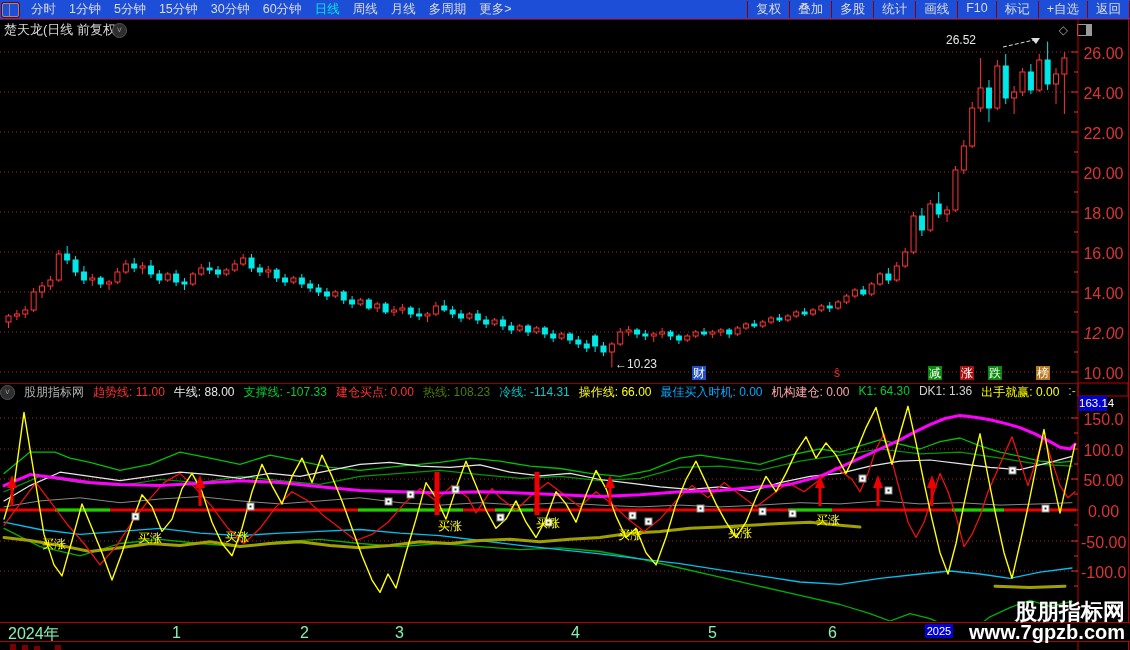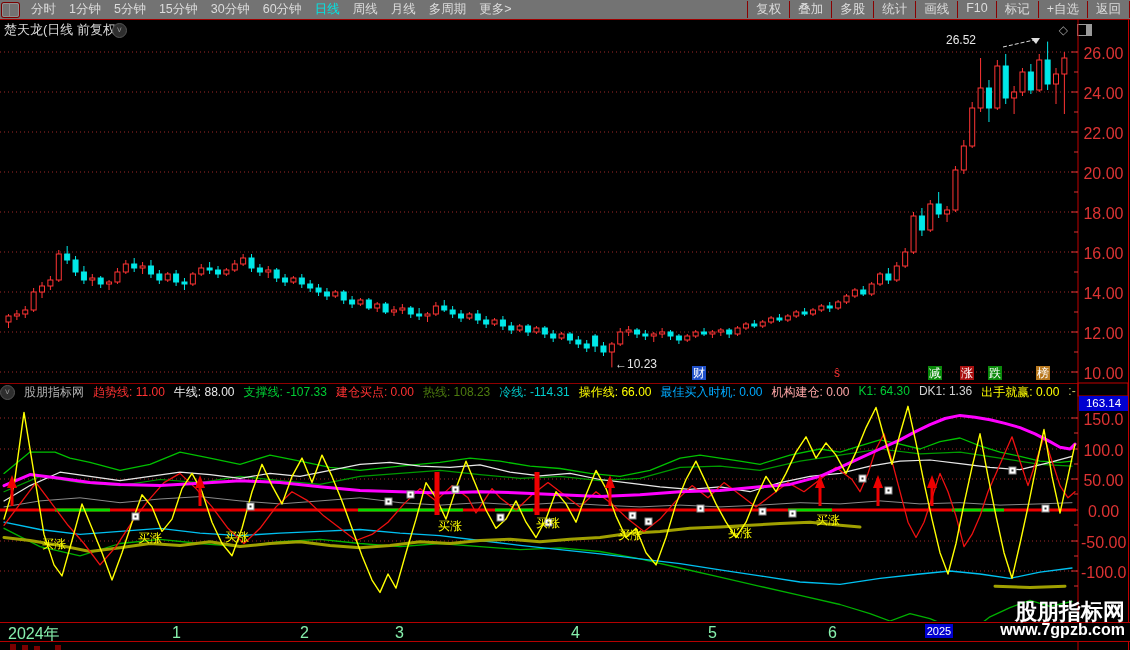--- a/index.html
+++ b/index.html
@@ -1,20 +1,20 @@
 <!DOCTYPE html>
 <html><head>
 <meta charset="utf-8">
 <style>
   html,body{margin:0;padding:0;background:#000;}
   .app{position:relative;width:1130px;height:650px;background:#000;overflow:hidden;
        font-family:"Liberation Sans","DejaVu Sans",sans-serif;-webkit-font-smoothing:none;}
   
   .toolbar{position:absolute;left:0;top:0;width:1130px;height:19px;display:flex;align-items:center;
-           border-bottom:1px solid #a00000;background:#737373;font-size:12.5px;color:#dcdcdc;}
+           border-bottom:1px solid #a00000;background:#1d4ed8;font-size:12.5px;color:#dcdcdc;}
   .tb-icon{width:15px;height:12px;border:1px solid #909090;border-radius:2px;margin:0 4px 0 2px;position:relative;box-shadow:0 0 0 1px #7a0000;}
   .tb-icon:before{content:"";position:absolute;left:6px;top:0;width:1px;height:12px;background:#909090;}
   .tabs{display:flex;gap:13px;margin-left:8px;white-space:nowrap;}
   .tab{cursor:default;}
   .tab.active{color:#00e5e5;}
   .tb-right{margin-left:auto;display:flex;white-space:nowrap;}
   .tb-btn{padding:0 8px;border-left:1px solid #8a0000;cursor:default;}
   .tb-btn:last-child{border-right:1px solid #8a0000;}
   
   .title{position:absolute;left:4px;top:21px;font-size:13px;color:#d8d8d8;}
@@ -22,34 +22,34 @@
                color:#999;font-size:9px;line-height:12px;text-align:center;}
   .corner-icons{position:absolute;right:56px;top:23px;color:#9a9a9a;font-size:12px;letter-spacing:6px;}
   .win-icon{position:absolute;right:38px;top:24px;width:13px;height:10px;border:1px solid #9a9a9a;}
   .win-icon:before{content:"";position:absolute;right:0;top:0;width:5px;height:10px;background:#9a9a9a;}
   
   .ind-header{position:absolute;left:0;top:385px;width:1076px;height:15px;display:flex;align-items:center;
               gap:9px;font-size:12px;white-space:nowrap;overflow:hidden;}
   .ind-site{color:#b0b0b0;}
   
   .ax-label{position:absolute;left:1081px;width:45px;text-align:center;font-size:16px;color:#dd3333;}
-  .val-box{position:absolute;left:1079px;top:396px;width:49px;height:15px;background:#0000d0;color:#fff;
+  .val-box{position:absolute;left:1079px;top:396px;width:28px;height:15px;background:#0000d0;color:#fff;
            font-size:11.5px;text-align:center;line-height:15px;}
   
   .anno{position:absolute;color:#e8e8e8;font-size:12px;}
   
   .badge{position:absolute;top:366px;height:14px;font-size:12px;line-height:14px;padding:0 1px;color:#fff;}
   
   .taxis{position:absolute;left:0;top:622px;width:1130px;height:18px;border-top:1px solid #b40000;border-bottom:1px solid #b40000;background:#000;}
   .t-label{position:absolute;top:2px;font-size:16px;color:#86efac;}
   .year-box{position:absolute;top:624px;width:28px;height:14px;background:#0000d0;color:#fff;font-size:11px;
             text-align:center;line-height:14px;}
   
   .wm1{position:absolute;right:5px;top:597px;font-size:22px;font-weight:bold;color:#fff;z-index:50;}
-  .wm2{position:absolute;right:5px;top:621px;font-size:16px;font-weight:bold;color:#fff;z-index:50;}
+  .wm2{position:absolute;right:5px;top:621px;font-size:20px;font-weight:bold;color:#fff;z-index:50;}
   .buy-label{position:absolute;color:#ffff00;font-size:12px;z-index:6;}
   svg{position:absolute;left:0;top:0;}
 </style>
 </head>
 <body>
 
 <div class="app">
 
   <div class="toolbar">
     <div class="tb-icon"></div>
@@ -604,21 +604,21 @@
   <div class="wm1">股朋指标网</div>
   <div class="wm2">www.7gpzb.com</div>
 
 <div class="ax-label" style="left: 1081px; top: 45px;">26.00</div>
     <div class="ax-label" style="left: 1081px; top: 85px;">24.00</div>
     <div class="ax-label" style="left: 1081px; top: 125px;">22.00</div>
     <div class="ax-label" style="left: 1081px; top: 165px;">20.00</div>
     <div class="ax-label" style="left: 1081px; top: 205px;">18.00</div>
     <div class="ax-label" style="left: 1081px; top: 245px;">16.00</div>
     <div class="ax-label" style="left: 1081px; top: 285px;">14.00</div>
-    <div class="ax-label" style="left: 1081px; top: 325px;">12.00</div>
+    <div class="ax-label" style="left: 1081px; top: 325px; font-style: italic;">12.00</div>
     <div class="ax-label" style="left: 1081px; top: 365px;">10.00</div>
     <div class="ax-label" style="left: 1081px; top: 411px;">150.0</div>
     <div class="ax-label" style="left: 1081px; top: 442px;">100.0</div>
     <div class="ax-label" style="left: 1081px; top: 472px;">50.00</div>
     <div class="ax-label" style="left: 1081px; top: 503px;">0.00</div>
     <div class="ax-label" style="left: 1081px; top: 534px;">-50.00</div>
     <div class="ax-label" style="left: 1081px; top: 564px;">-100.0</div>
     <div class="badge" style="left: 692px; top: 366px; background: rgb(32, 80, 200); color: rgb(255, 255, 255);">财</div>
     <div class="badge" style="left: 833px; top: 366px; background: transparent; color: rgb(255, 50, 50);">ŝ</div>
     <div class="badge" style="left: 928px; top: 366px; background: rgb(10, 138, 10); color: rgb(255, 255, 255);">减</div>

